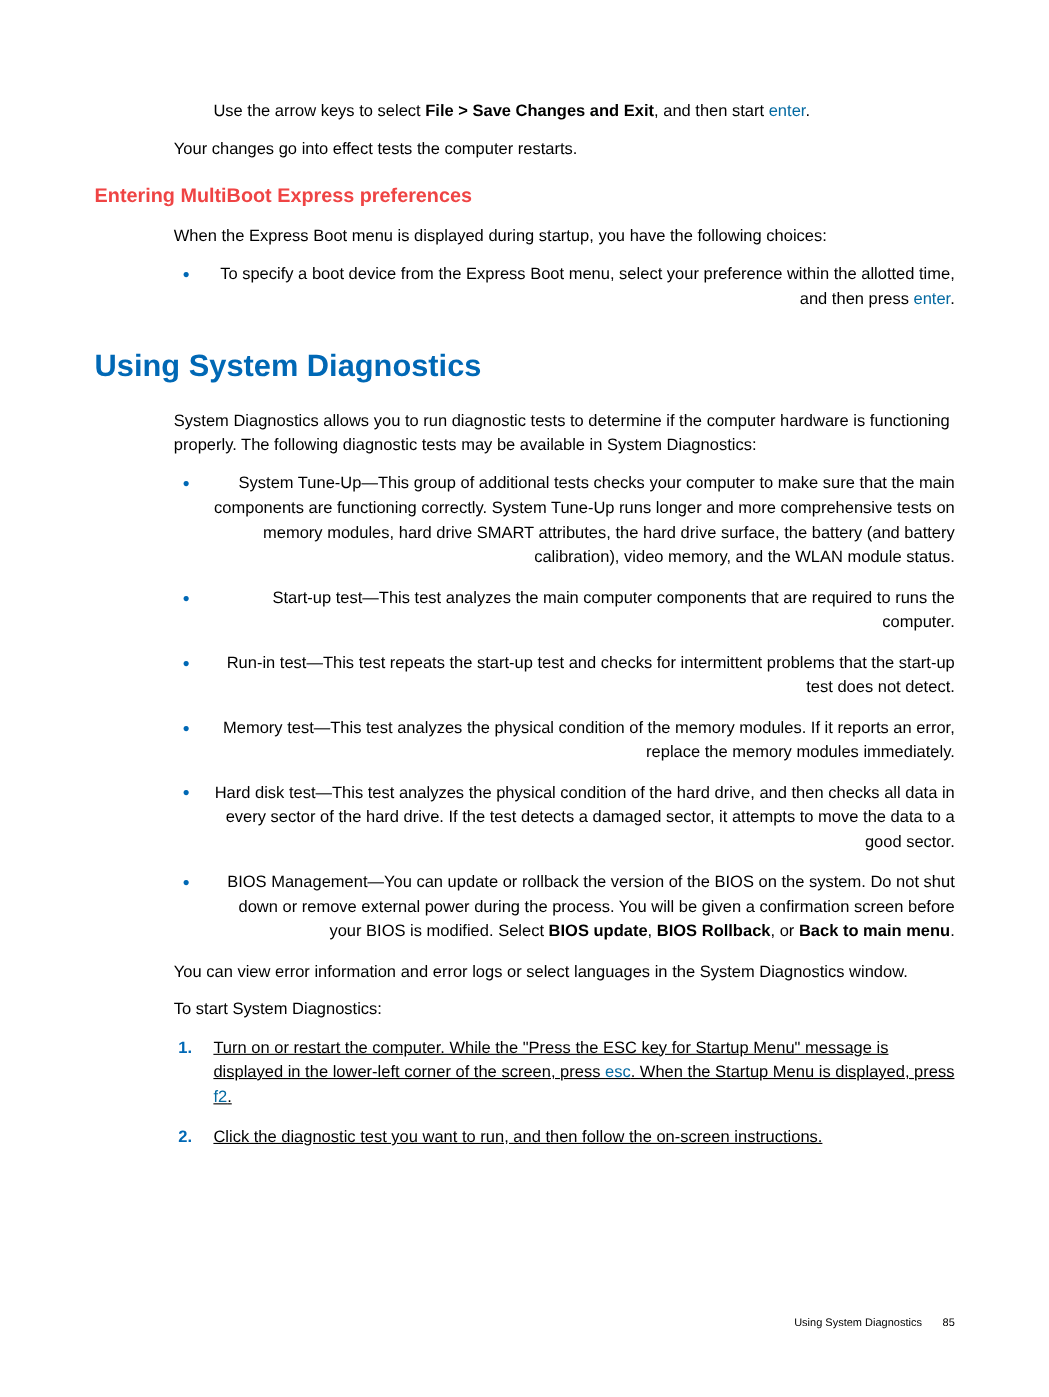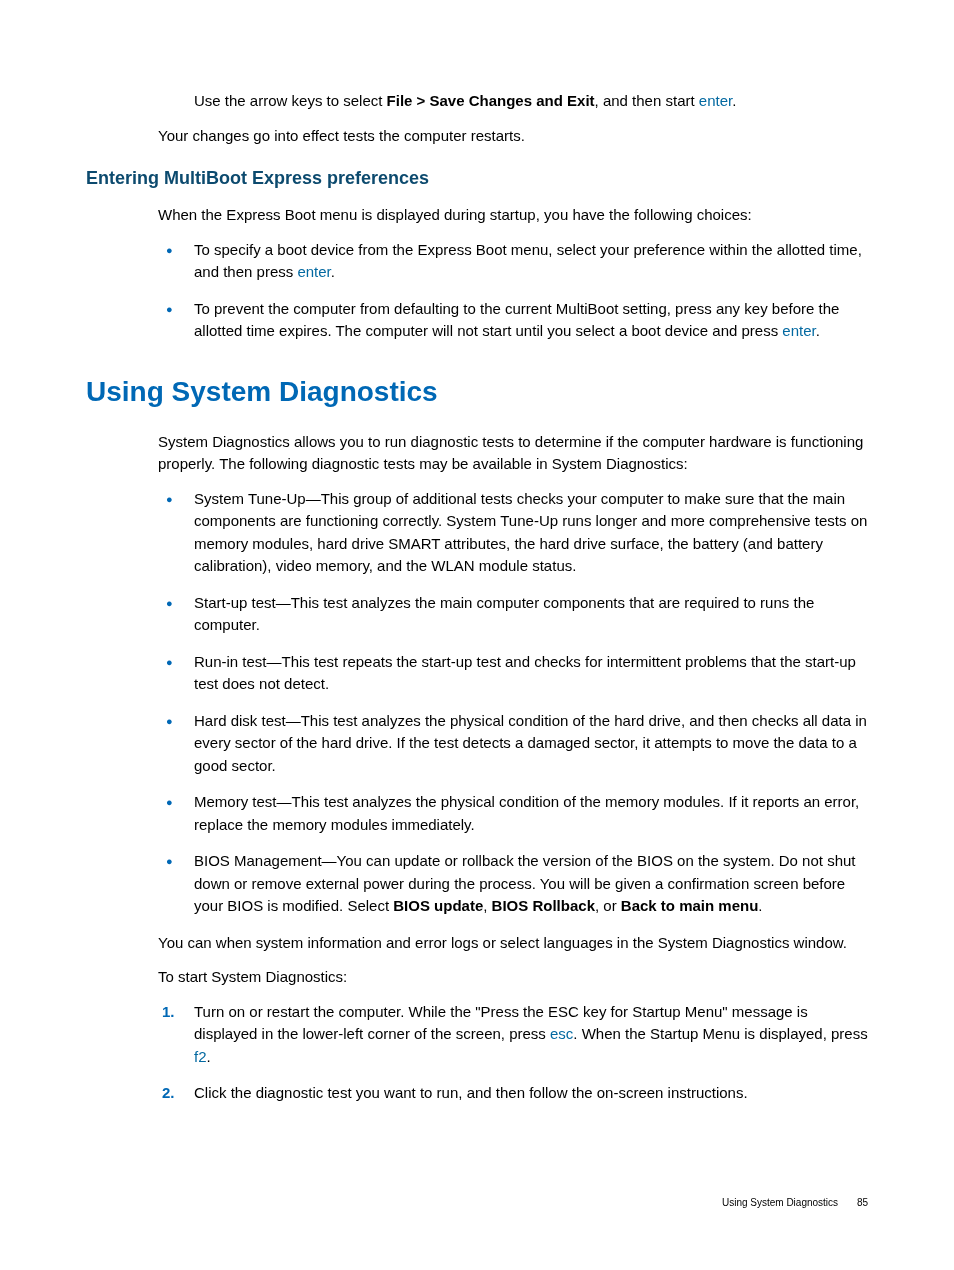--- a/index.html
+++ b/index.html
@@ -11,21 +11,21 @@
       background: #fff;
       width: 954px;
       height: 1270px;
       padding: 90px 86px 60px 86px;
       position: relative;
     }
     .indent-1 { margin-left: 108px; }
     .indent-2 { margin-left: 72px; }
     p { margin-bottom: 12px; }
     .h2 {
-      color: #0c4a6e;
+      color: #ef4444;
       font-size: 18px;
       font-weight: bold;
       margin-top: 18px;
       margin-bottom: 12px;
     }
     .h1 {
       color: #0068b5;
       font-size: 28px;
       font-weight: bold;
       margin-top: 28px;
@@ -33,33 +33,35 @@
     }
     ul.bullets {
       list-style: none;
       margin-left: 72px;
       margin-bottom: 12px;
     }
     ul.bullets > li {
       position: relative;
       padding-left: 36px;
       margin-bottom: 14px;
+      text-align: right;
     }
     ul.bullets > li::before {
       content: "●";
       color: #0068b5;
       position: absolute;
       left: 8px;
       font-size: 11px;
       top: 3px;
     }
     ol.steps {
       list-style: none;
       margin-left: 72px;
       counter-reset: step;
+      text-decoration: underline;
     }
     ol.steps > li {
       position: relative;
       padding-left: 36px;
       margin-bottom: 14px;
       counter-increment: step;
     }
     ol.steps > li::before {
       content: counter(step) ".";
       color: #0068b5;
@@ -87,41 +89,38 @@
 <p class="indent-2">Your changes go into effect tests the computer restarts.</p>
 
 <h2 class="h2">Entering MultiBoot Express preferences</h2>
 
 <p class="indent-2">When the Express Boot menu is displayed during startup, you have the following choices:</p>
 
 <ul class="bullets">
   <li>
     <span>To specify a boot device from the Express Boot menu, select your preference within the allotted time, and then press </span><span class="key">enter</span><span>.</span>
   </li>
-  <li>
-    <span>To prevent the computer from defaulting to the current MultiBoot setting, press any key before the allotted time expires. The computer will not start until you select a boot device and press </span><span class="key">enter</span><span>.</span>
-  </li>
 </ul>
 
 <h1 class="h1">Using System Diagnostics</h1>
 
 <p class="indent-2">System Diagnostics allows you to run diagnostic tests to determine if the computer hardware is functioning properly. The following diagnostic tests may be available in System Diagnostics:</p>
 
 <ul class="bullets">
   <li>System Tune-Up—This group of additional tests checks your computer to make sure that the main components are functioning correctly. System Tune-Up runs longer and more comprehensive tests on memory modules, hard drive SMART attributes, the hard drive surface, the battery (and battery calibration), video memory, and the WLAN module status.</li>
   <li>Start-up test—This test analyzes the main computer components that are required to runs the computer.</li>
   <li>Run-in test—This test repeats the start-up test and checks for intermittent problems that the start-up test does not detect.</li>
+  <li>Memory test—This test analyzes the physical condition of the memory modules. If it reports an error, replace the memory modules immediately.</li>
   <li>Hard disk test—This test analyzes the physical condition of the hard drive, and then checks all data in every sector of the hard drive. If the test detects a damaged sector, it attempts to move the data to a good sector.</li>
-  <li>Memory test—This test analyzes the physical condition of the memory modules. If it reports an error, replace the memory modules immediately.</li>
   <li>
     <span>BIOS Management—You can update or rollback the version of the BIOS on the system. Do not shut down or remove external power during the process. You will be given a confirmation screen before your BIOS is modified. Select </span><span class="bold">BIOS update</span><span>, </span><span class="bold">BIOS Rollback</span><span>, or </span><span class="bold">Back to main menu</span><span>.</span>
   </li>
 </ul>
 
-<p class="indent-2">You can when system information and error logs or select languages in the System Diagnostics window.</p>
+<p class="indent-2">You can view error information and error logs or select languages in the System Diagnostics window.</p>
 
 <p class="indent-2">To start System Diagnostics:</p>
 
 <ol class="steps">
   <li>
     <span>Turn on or restart the computer. While the "Press the ESC key for Startup Menu" message is displayed in the lower-left corner of the screen, press </span><span class="key">esc</span><span>. When the Startup Menu is displayed, press </span><span class="key">f2</span><span>.</span>
   </li>
   <li>Click the diagnostic test you want to run, and then follow the on-screen instructions.</li>
 </ol>
 

